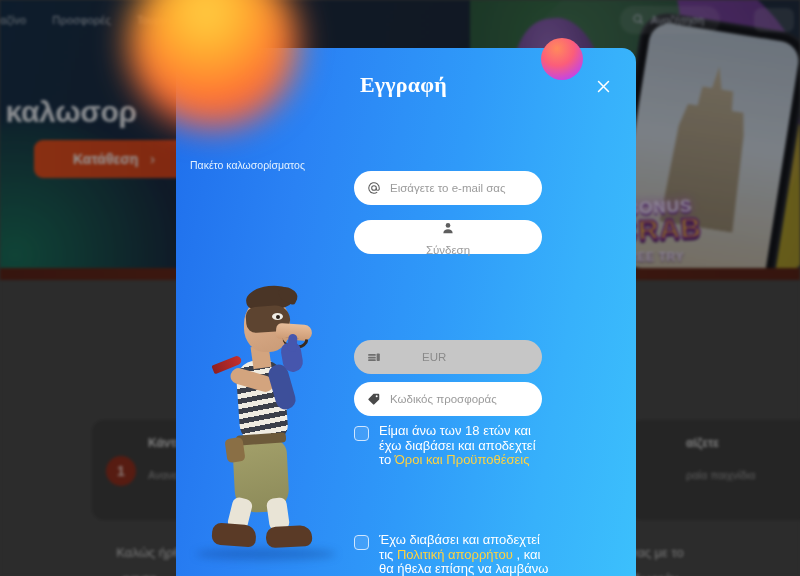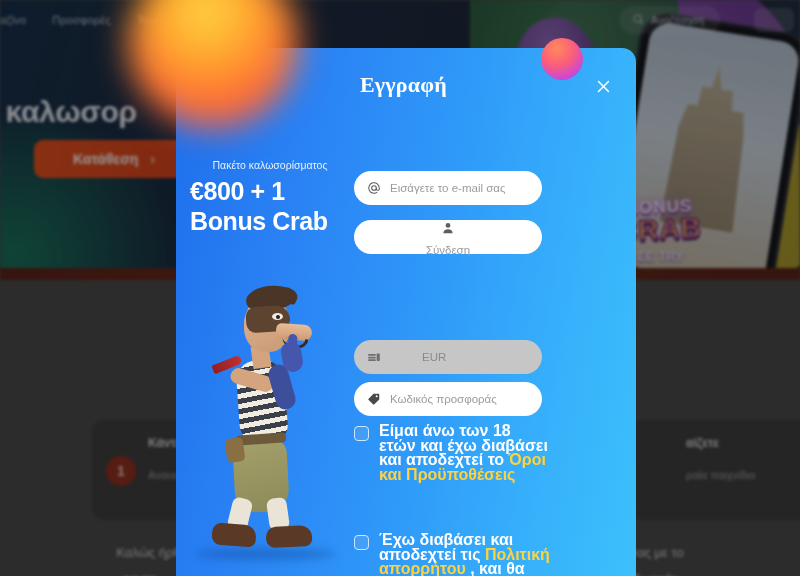--- a/index.html
+++ b/index.html
@@ -206,21 +206,21 @@
     position: absolute; right: 20px; top: 25px;
     width: 26px; height: 26px; display: flex; align-items: center; justify-content: center;
     color: #fff; cursor: pointer;
   }
   .modal-close svg { width: 17px; height: 17px; }
 
   
   .promo-col { position: absolute; left: 0; top: 0; width: 176px; height: 528px; }
   .promo-kicker {
     position: absolute; left: 14px; top: 111px; width: 160px;
-    color: #e3f1ff; font-size: 10.5px; line-height: 13px; text-align: center;
+    color: #e3f1ff; font-size: 10.5px; line-height: 13px;
   }
   .promo-amount {
     position: absolute; left: 14px; top: 128px; width: 162px;
     color: #ffffff; font-size: 25px; font-weight: 800; line-height: 30px;
     letter-spacing: -.4px;
   }
   .promo-amount .l2 { display: block; }
 
   
   .character { position: absolute; left: 14px; top: 238px; width: 152px; height: 280px; }
@@ -270,21 +270,21 @@
   .f4 { top: 250px; } .f5 { top: 292px; } .f6 { top: 334px; }
 
   .check-row {
     position: absolute; left: 178px; width: 196px; display: flex; gap: 10px;
   }
   .cbx {
     flex: 0 0 15px; width: 15px; height: 15px; margin-top: 2px;
     border: 1.6px solid #cfe6ff; border-radius: 4px; background: rgba(255,255,255,.10);
     cursor: pointer;
   }
-  .ctext { color: #ffffff; font-size: 16px; line-height: 14.5px; font-weight: bold; }
+  .ctext { color: #ffffff; font-size: 13px; line-height: 14.5px; }
   .ctext a, .ctext .lnk { color: #ffd23f; text-decoration: none; }
   .c1 { top: 376px; } .c2 { top: 425px; } .c3 { top: 485px; }
 </style>
 </head>
 <body>
 
 <div id="root">
 
   <div class="bg-page">
 
@@ -361,24 +361,20 @@
       </span>
     </div>
   </div>
 
   <div class="bg-scrim"></div>
 
   <div class="modal">
 
     <div class="promo-col">
       <div class="promo-kicker">Πακέτο καλωσορίσματος</div>
-      <div class="promo-amount">
-        <span>€800 + 1</span>
-        <span class="l2">Bonus Crab</span>
-      </div>
 
       <div class="character">
         <div class="ch ch-shadow"></div>
         <div class="ch ch-pants"></div>
         <div class="ch ch-leg-a"></div>
           <div class="ch ch-leg-b"></div>
         <div class="ch ch-shoe-a"></div>
           <div class="ch ch-shoe-b"></div>
         <div class="ch ch-torso"></div>
         <div class="ch ch-belt"></div>

